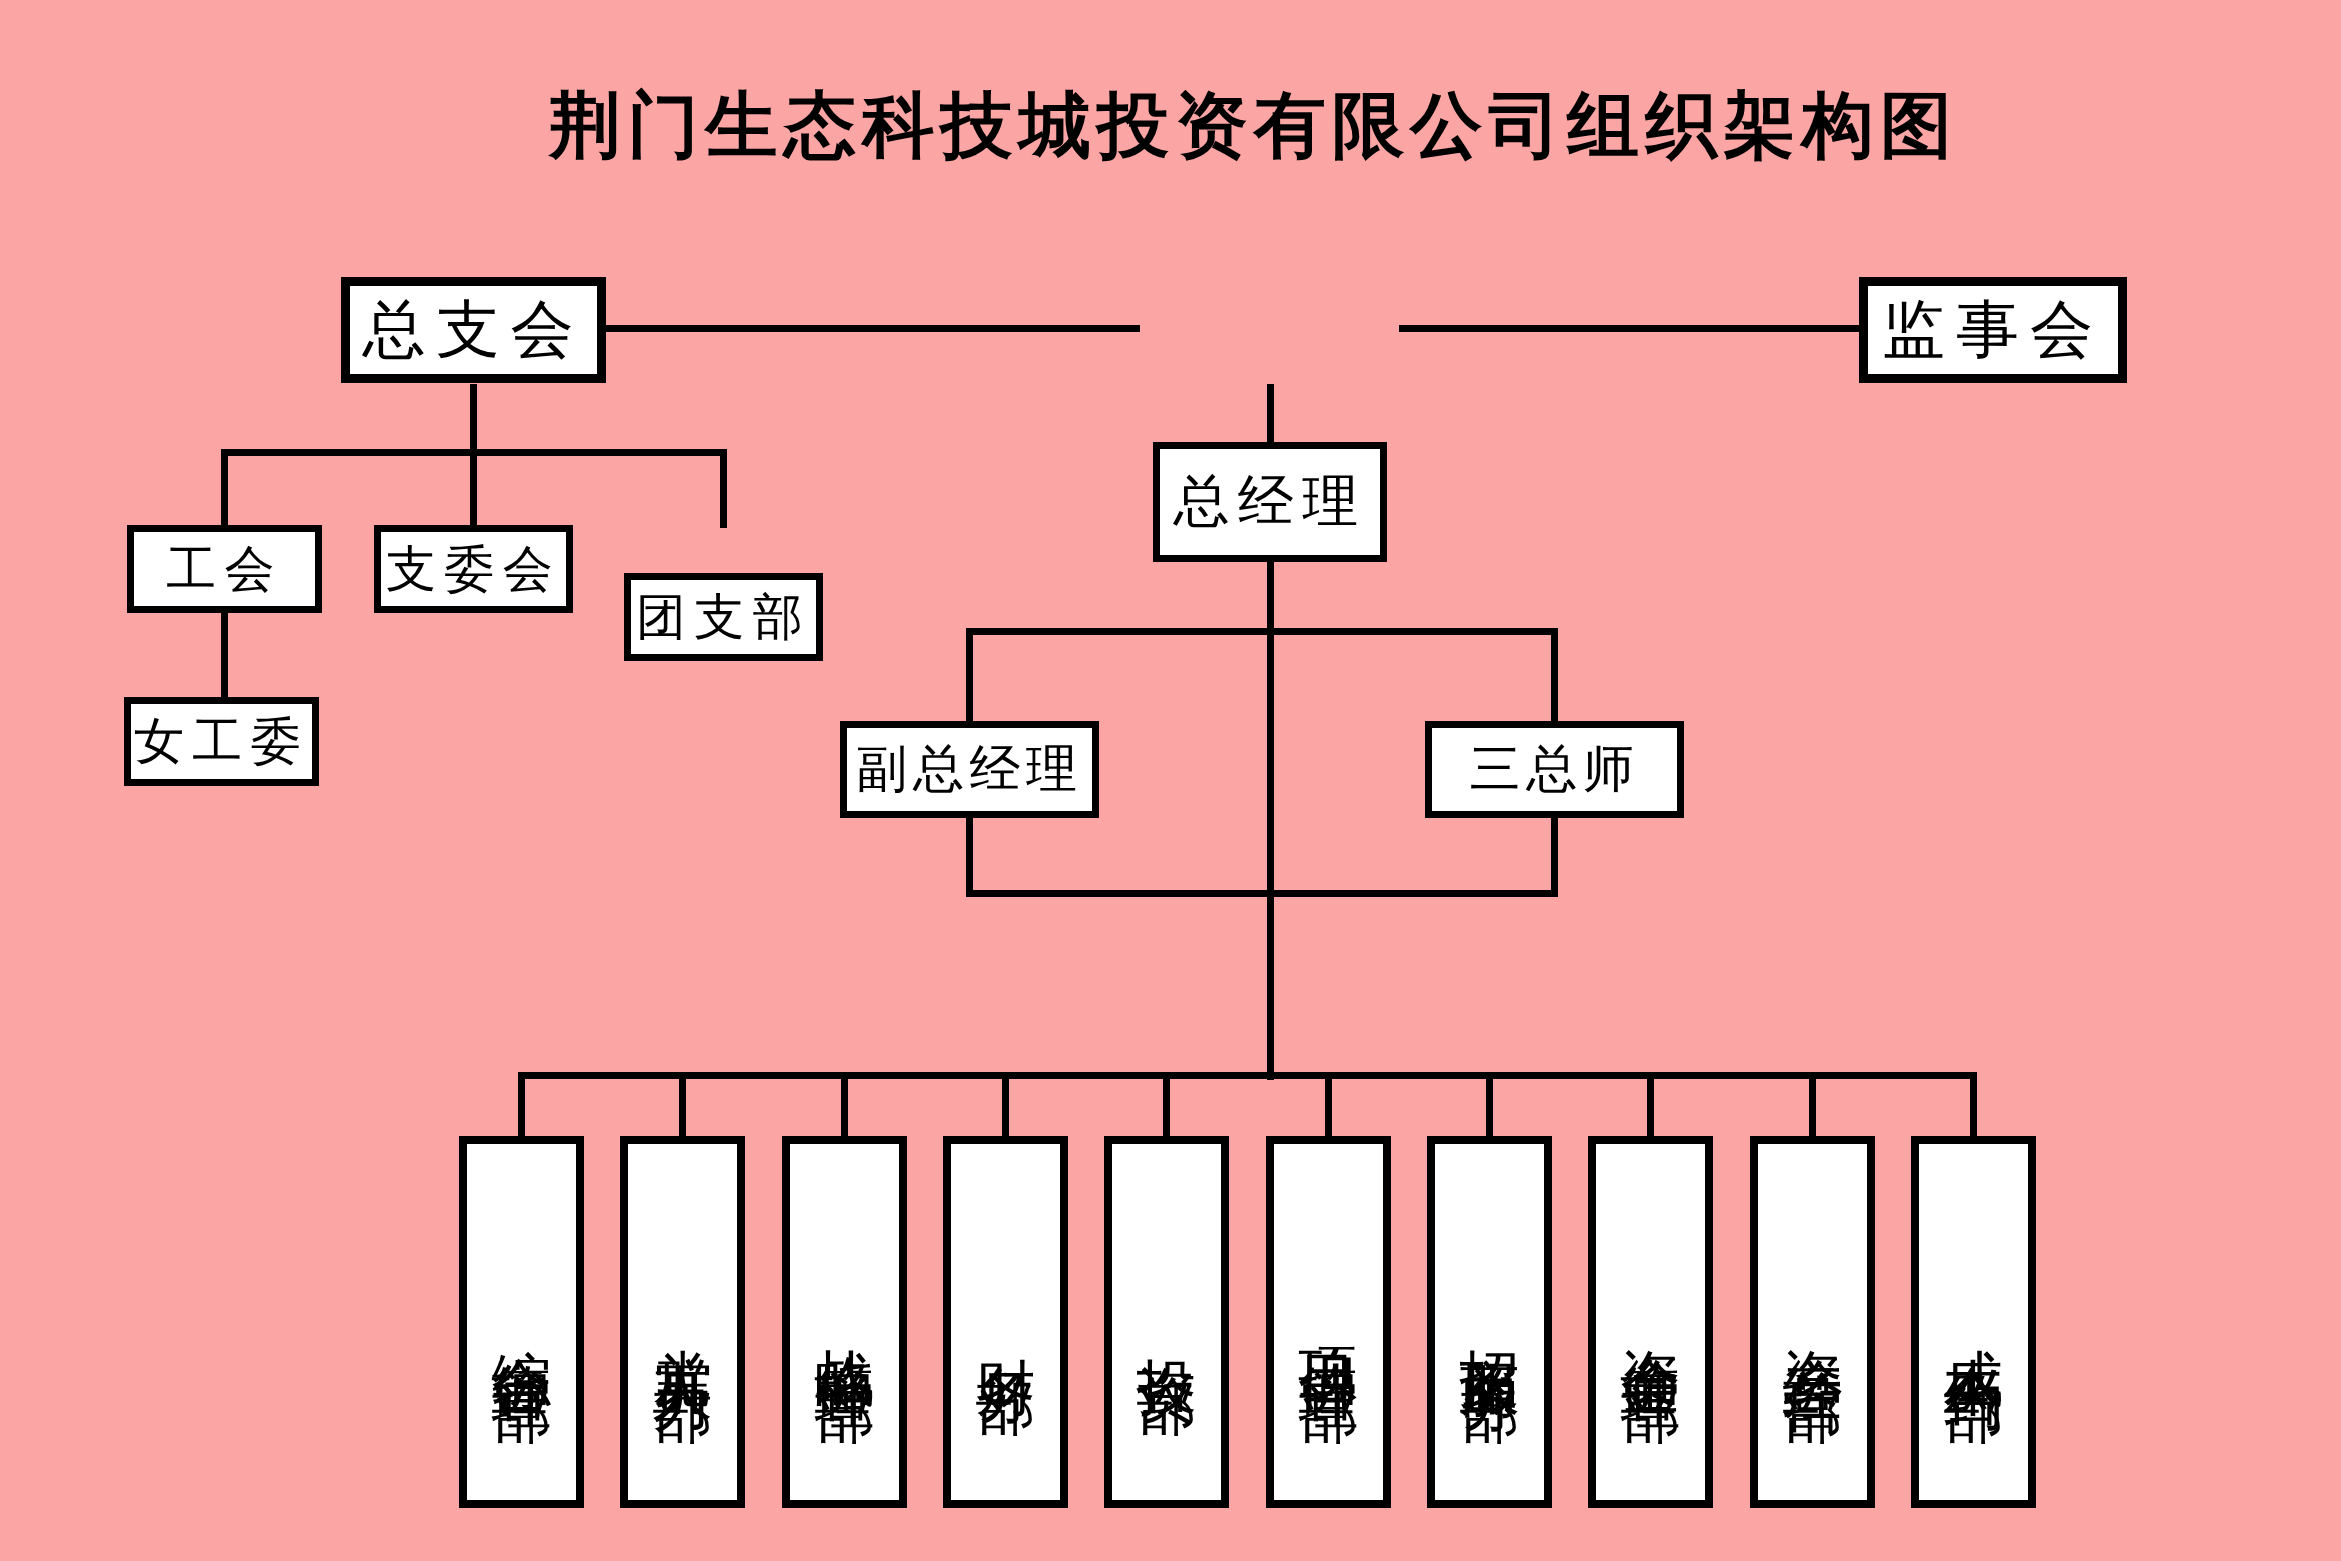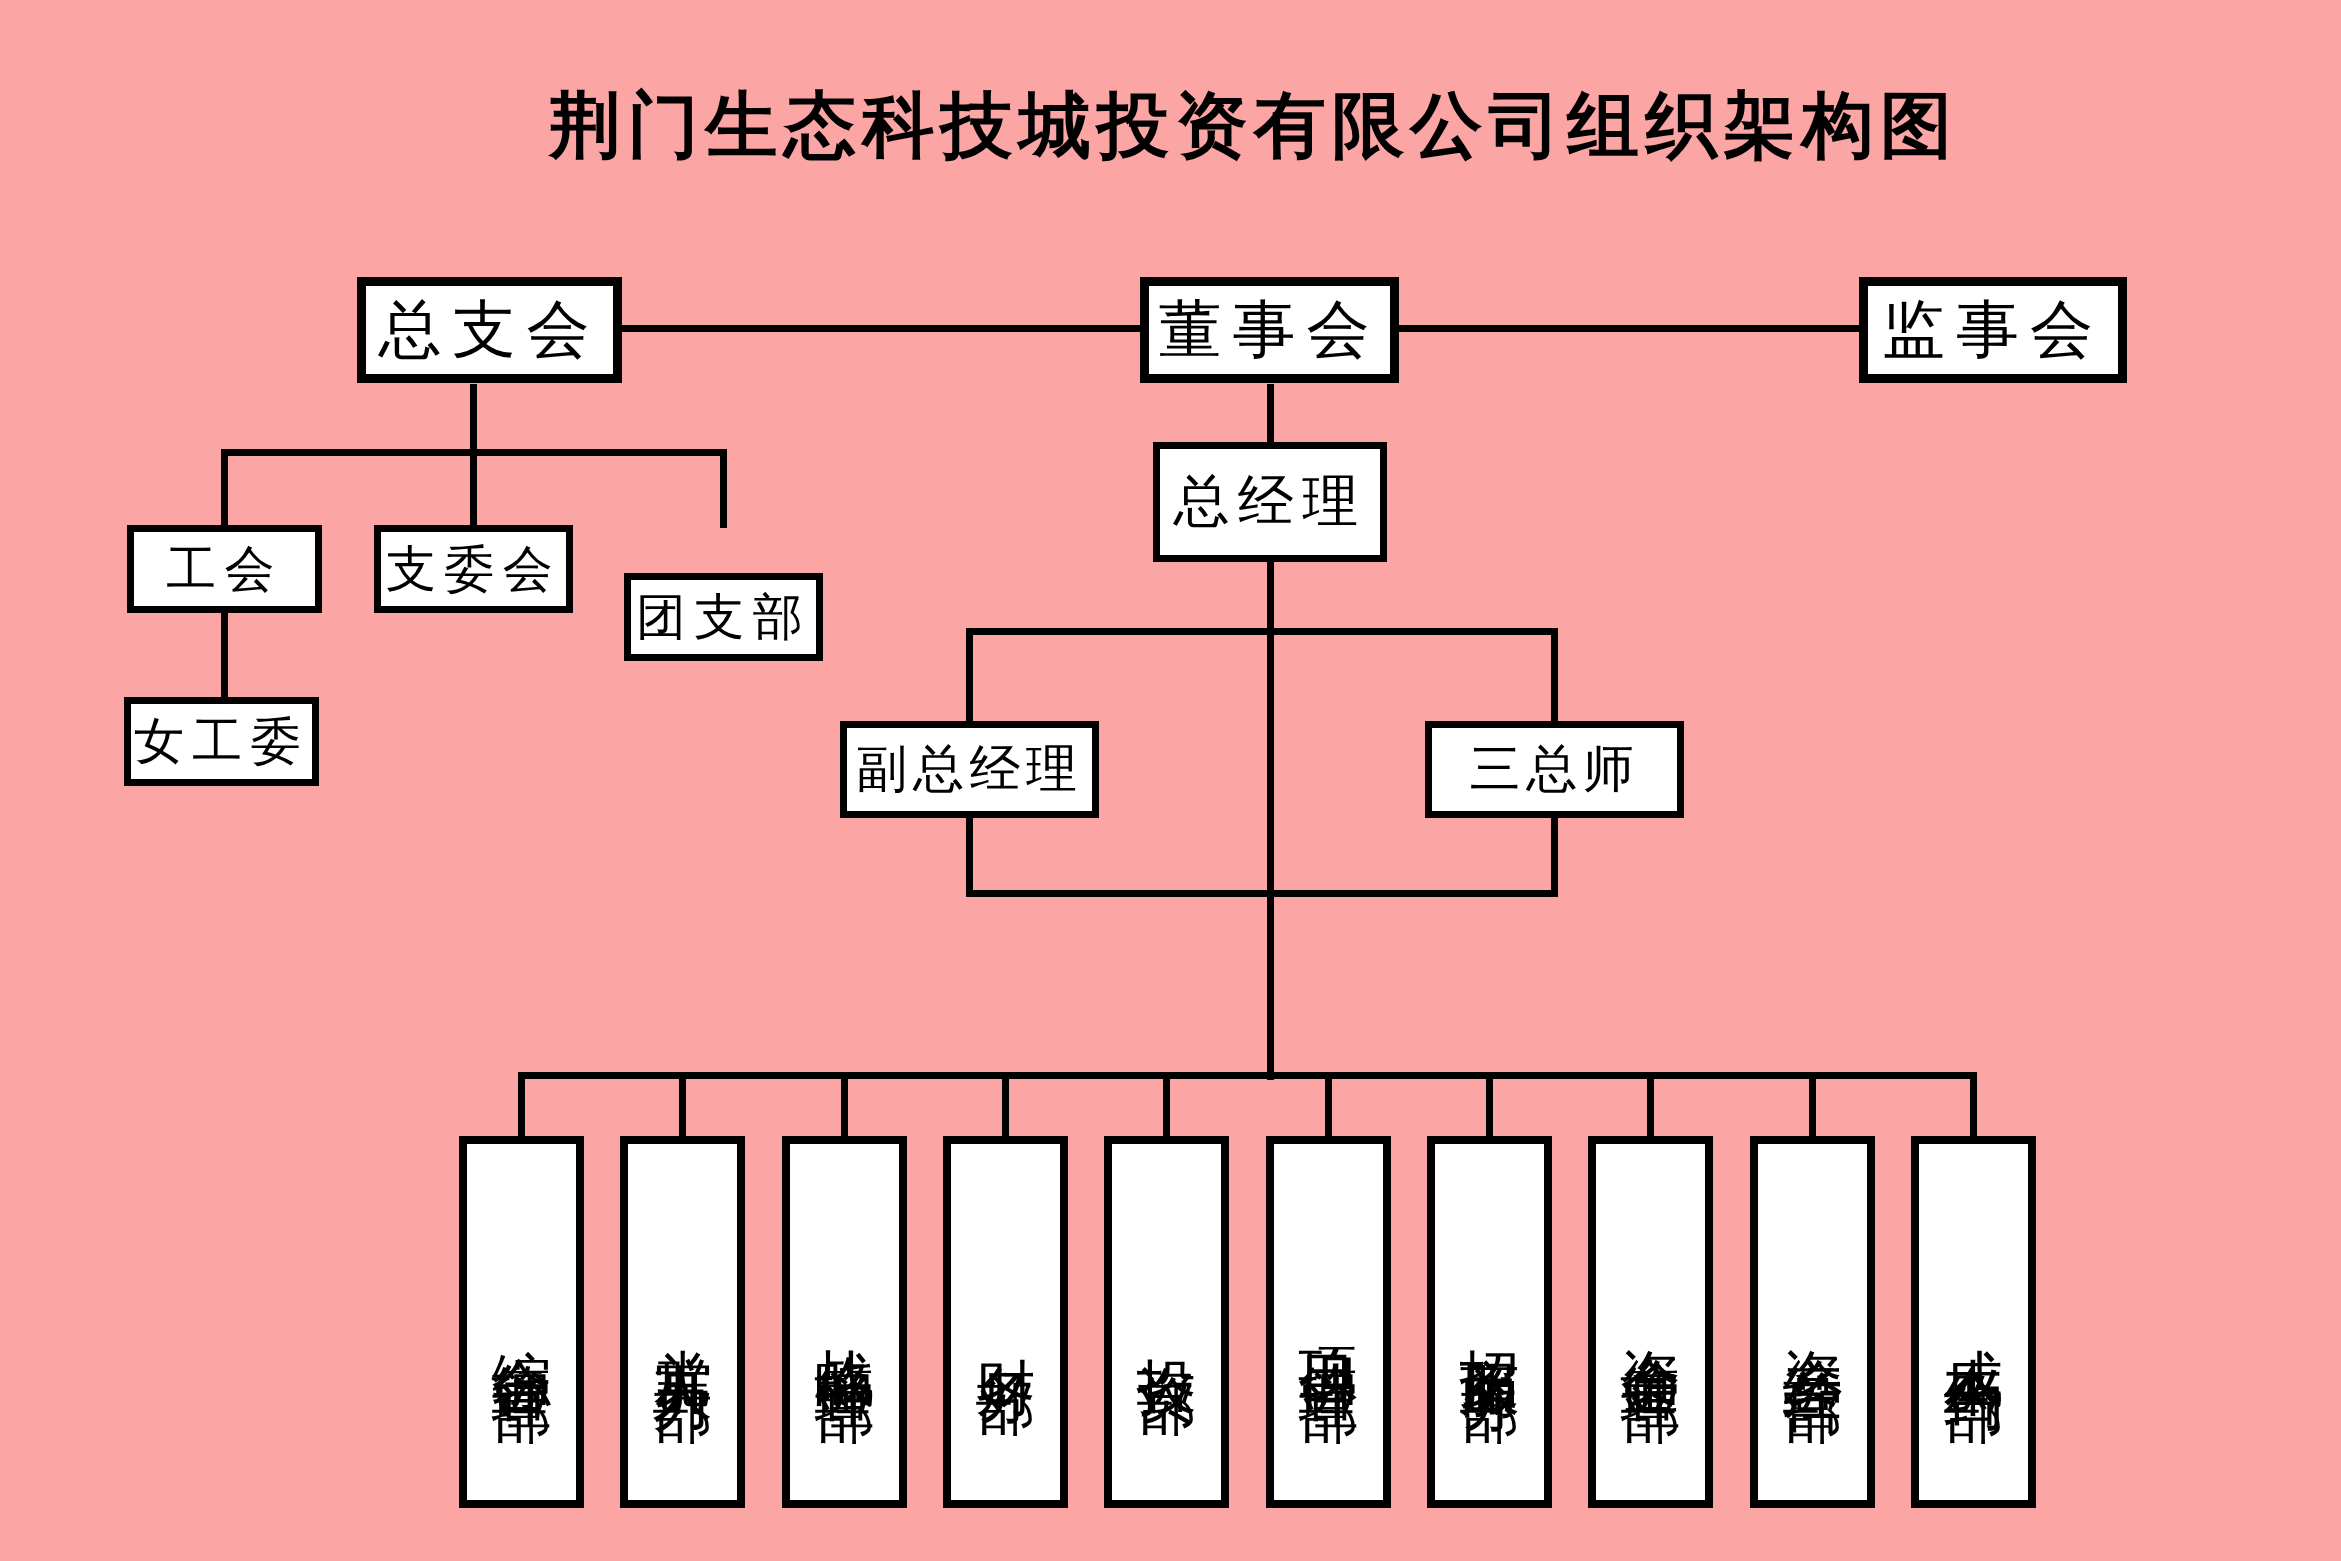--- a/index.html
+++ b/index.html
@@ -75,25 +75,22 @@
   <div class="ln" style="left:679px;  top:1076px; width:7px; height:64px;"></div>
   <div class="ln" style="left:841px; top:1076px; width:7px; height:64px;"></div>
   <div class="ln" style="left:1002px; top:1076px; width:7px; height:64px;"></div>
   <div class="ln" style="left:1163px; top:1076px; width:7px; height:64px;"></div>
   <div class="ln" style="left:1325px; top:1076px; width:7px; height:64px;"></div>
   <div class="ln" style="left:1486px; top:1076px; width:7px; height:64px;"></div>
   <div class="ln" style="left:1647px; top:1076px; width:7px; height:64px;"></div>
   <div class="ln" style="left:1809px; top:1076px; width:7px; height:64px;"></div>
   <div class="ln" style="left:1970px; top:1076px; width:7px; height:64px;"></div>
 
-  <div class="box b-top" style="left:341px;  top:277px; width:265px; height:106px;margin-left:16px;">
+  <div class="box b-top" style="left:341px;  top:277px; width:265px; height:106px;">
     <span>总支会</span>
-  </div>
-  <div class="box b-top" style="left:1140px; top:277px; width:259px; height:106px;">
-    <span>董事会</span>
   </div>
   <div class="box b-sm" style="left:127px; top:525px; width:195px; height:88px;">
     <span>工会</span>
   </div>
 
   <div class="box b-top" style="left:1859px; top:277px; width:268px; height:106px;">
     <span>监事会</span>
   </div>
   <div class="box b-sm" style="left:374px; top:525px; width:199px; height:88px;">
     <span>支委会</span>

